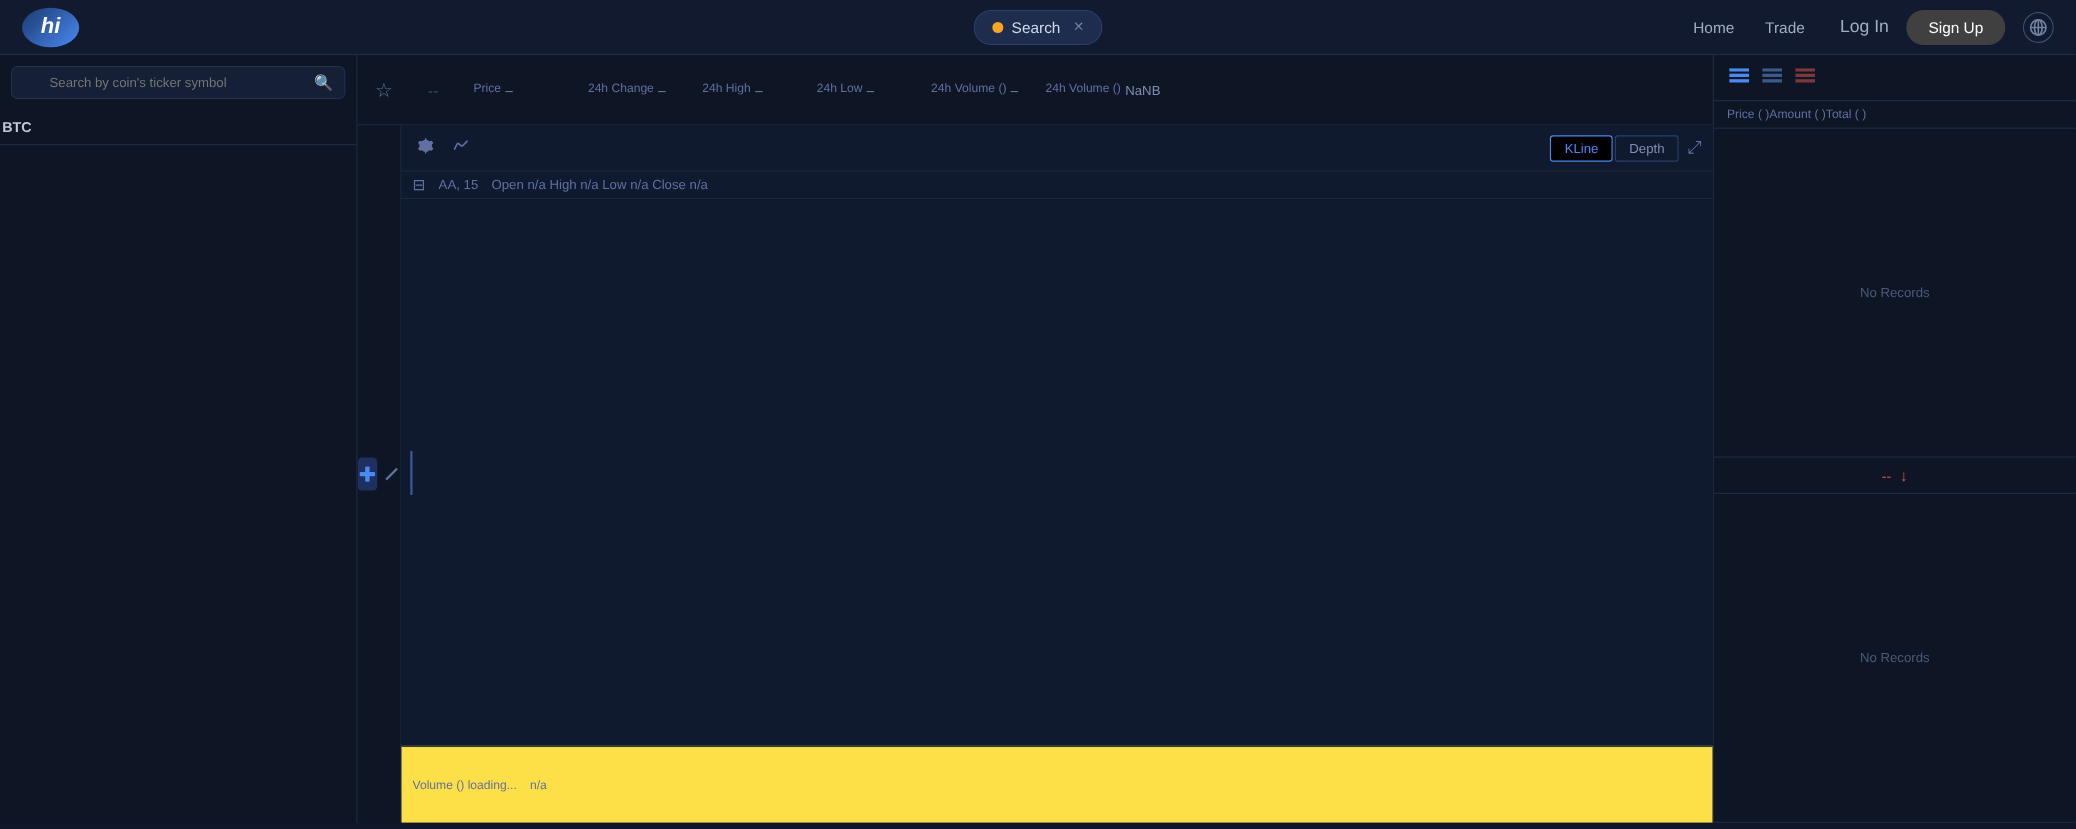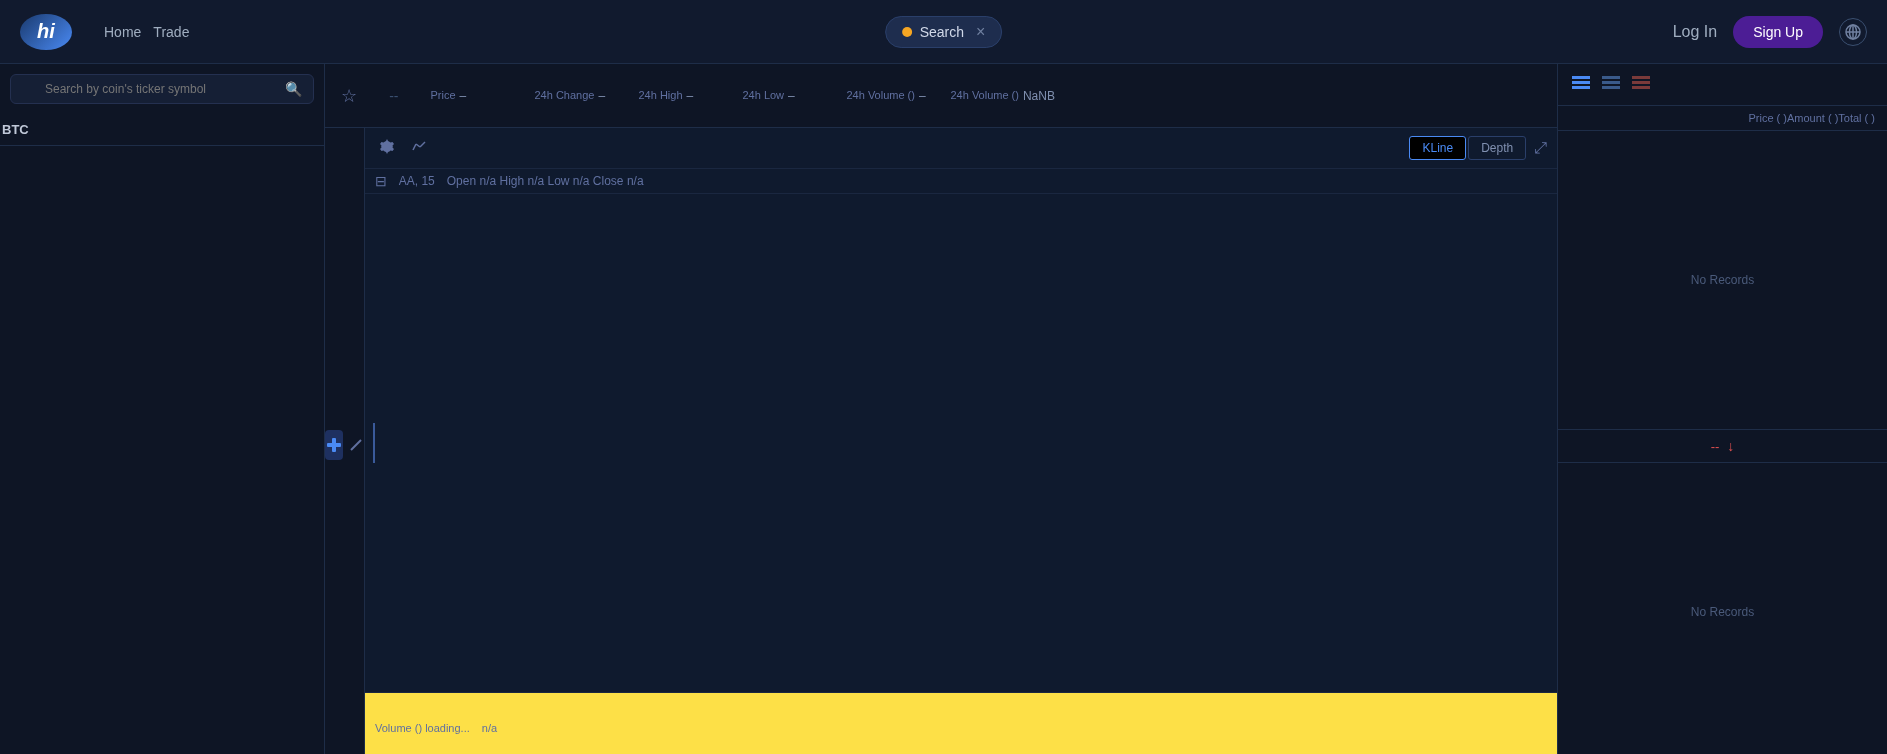--- a/index.html
+++ b/index.html
@@ -11,43 +11,44 @@
       width: 1887px;
       height: 754px;
       overflow: hidden;
     }
 
     
     .topnav {
       display: flex;
       align-items: center;
       background: #111a2e;
-      height: 64px;
+      height: 50px;
       padding: 0 20px;
       gap: 32px;
       border-bottom: 1px solid #1e2d48;
     }
     .logo {
       width: 52px;
       height: 36px;
       background: linear-gradient(135deg, #1a3a6e, #4a8af4);
       border-radius: 50%;
       display: flex;
       align-items: center;
       justify-content: center;
       font-size: 18px;
       color: white;
       font-style: italic;
       font-weight: bold;
       flex-shrink: 0;
     }
     .nav-links {
       display: flex;
-      gap: 12px;
+      gap: 28px;
       flex: 1;
+      justify-content: flex-end;
     }
     .nav-link {
       color: #a0aec0;
       cursor: pointer;
       font-size: 14px;
     }
     .ticker-badge {
       background: #1e2d4e;
       border: 1px solid #2a3f6a;
       border-radius: 20px;
@@ -82,21 +83,21 @@
       margin-left: auto;
     }
     .btn-login {
       color: #a0aec0;
       background: none;
       border: none;
       cursor: pointer;
       font-size: 16px;
     }
     .btn-signup {
-      background: #4c1d95;
+      background: #404040;
       color: white;
       border: none;
       border-radius: 16px;
       padding: 8px 20px;
       cursor: pointer;
       font-size: 14px;
     }
     .globe-icon {
       width: 28px;
       height: 28px;
@@ -351,21 +352,21 @@
       background: none;
       border: none;
       cursor: pointer;
       color: #3a5a9a;
       font-size: 18px;
       padding: 2px;
     }
     .ob-view-btn.active { color: #4a8af4; }
     .ob-cols {
       display: flex;
-      justify-content: flex-end;
+      justify-content: flex-start;
       padding: 6px 12px;
       font-size: 11px;
       color: #6070a0;
       border-bottom: 1px solid #1e2d48;
     }
     .ob-section {
       flex: 1;
       display: flex;
       flex-direction: column;
       align-items: center;

